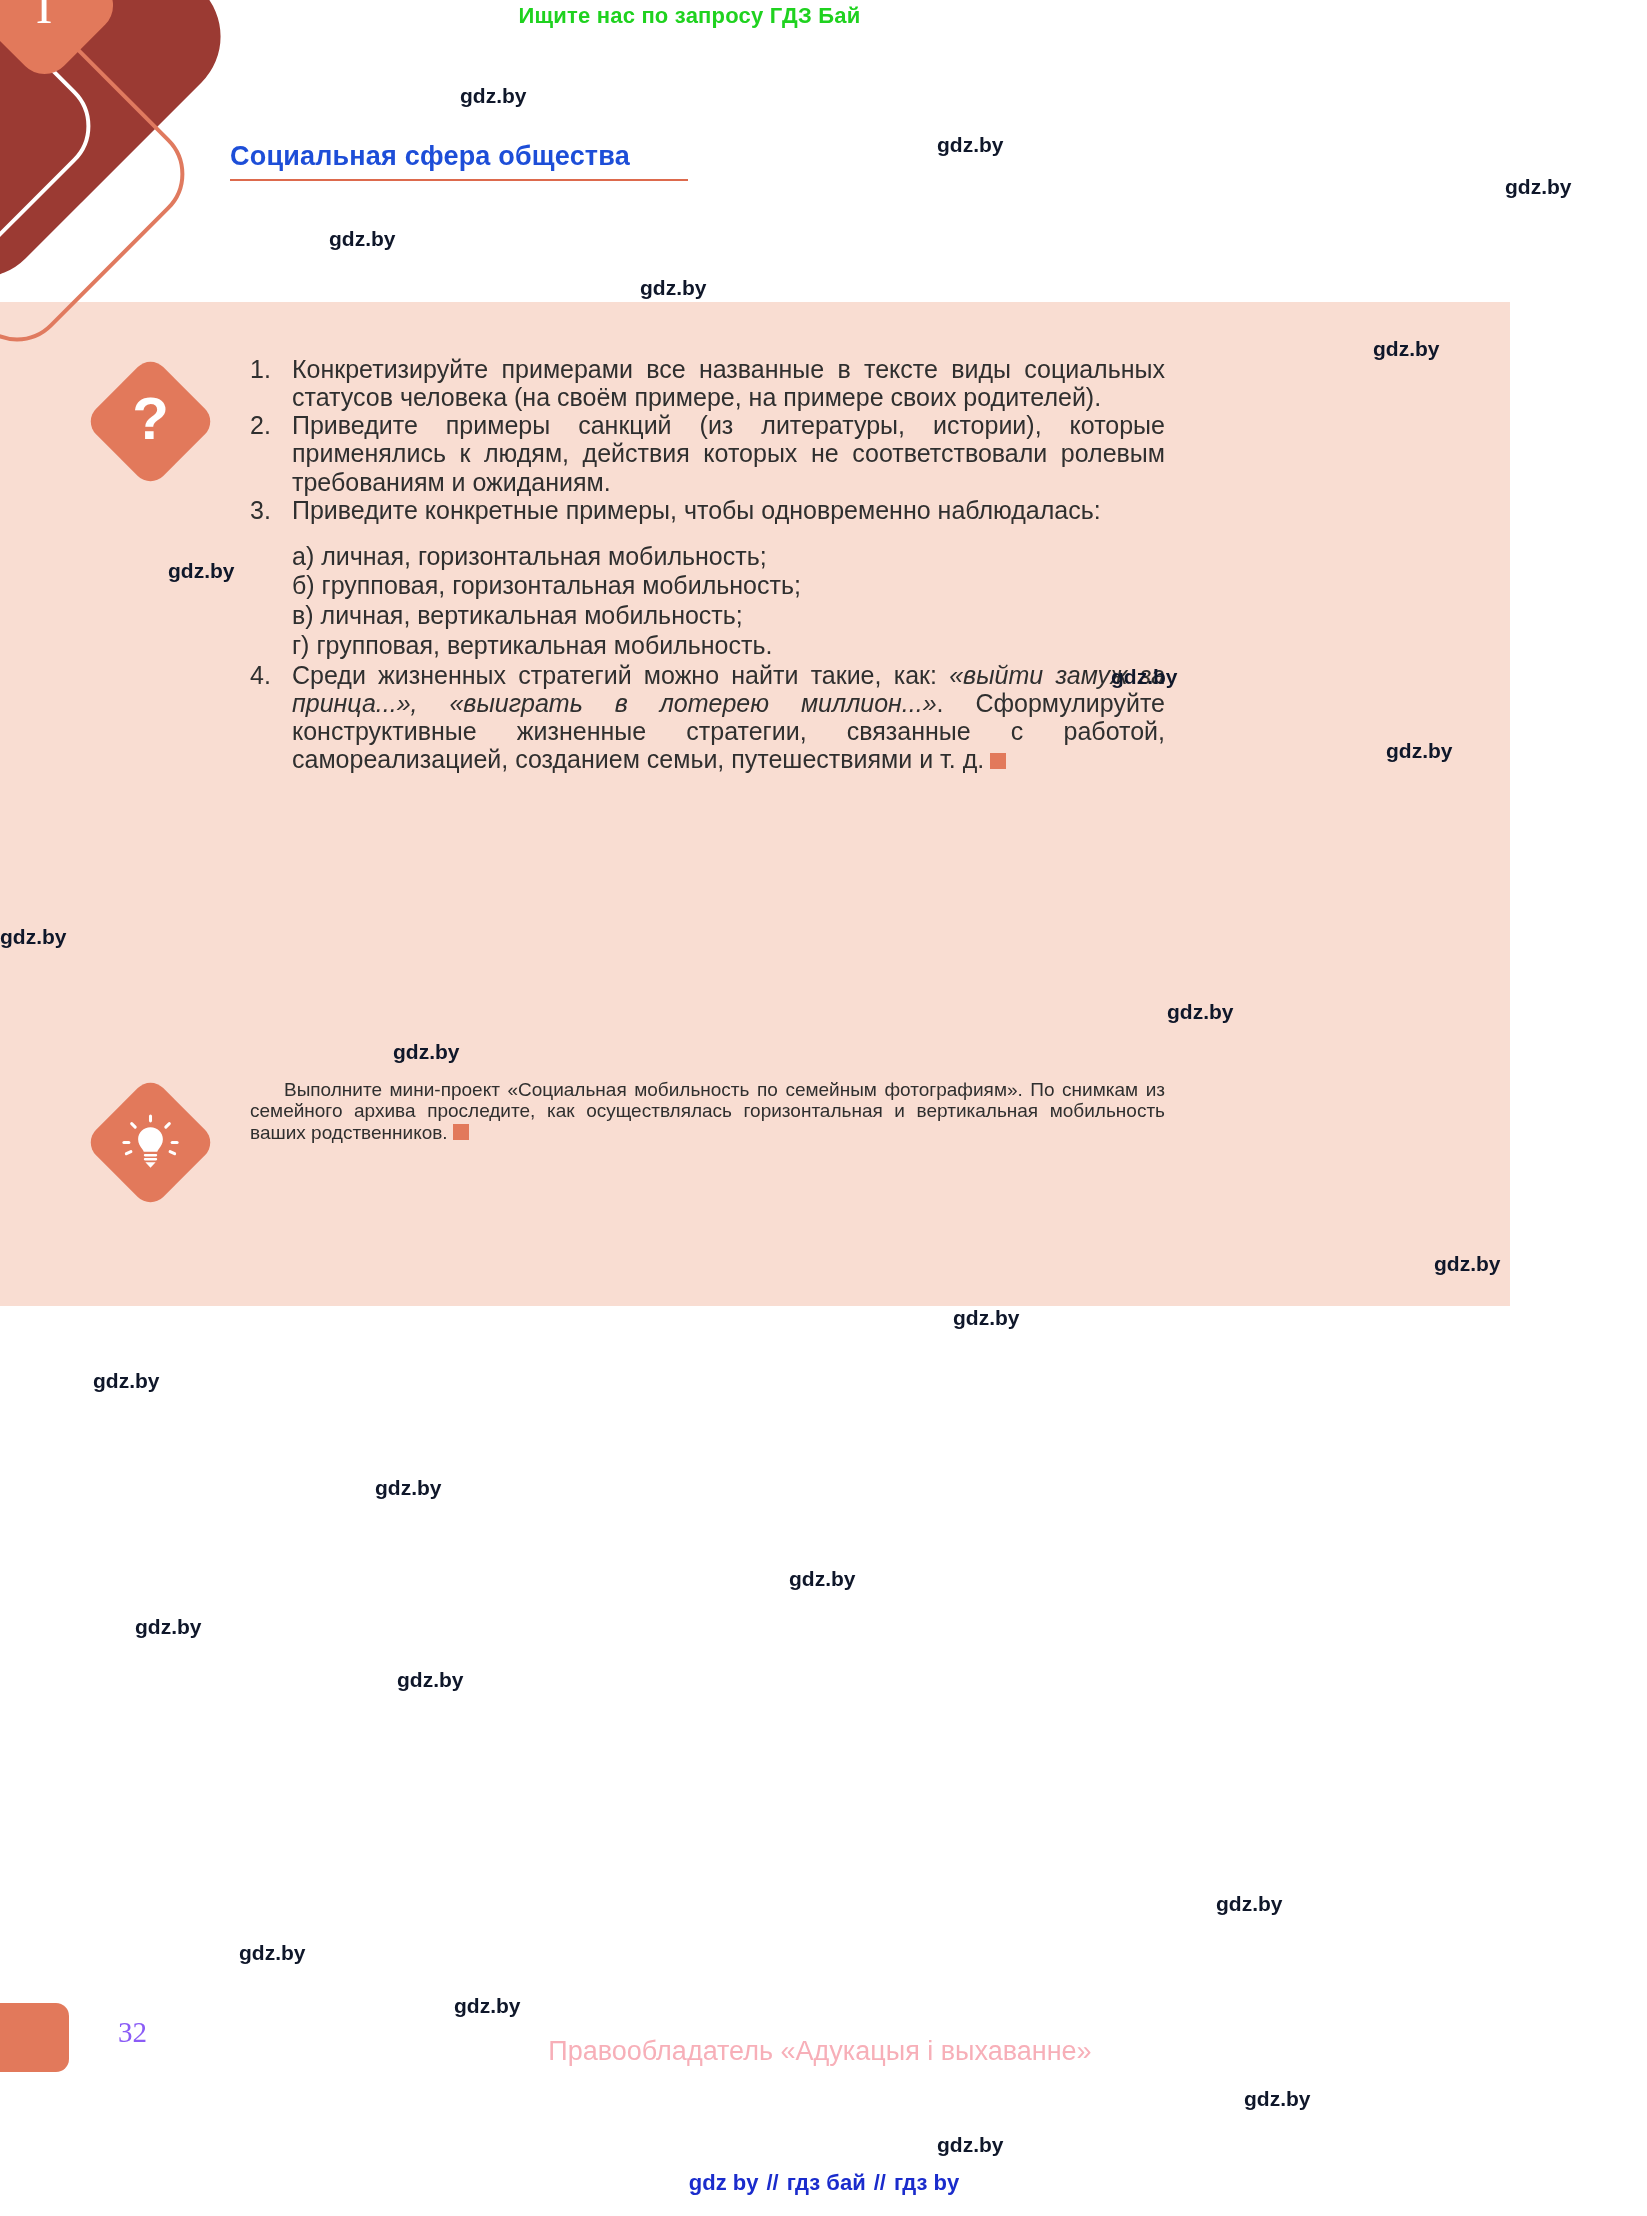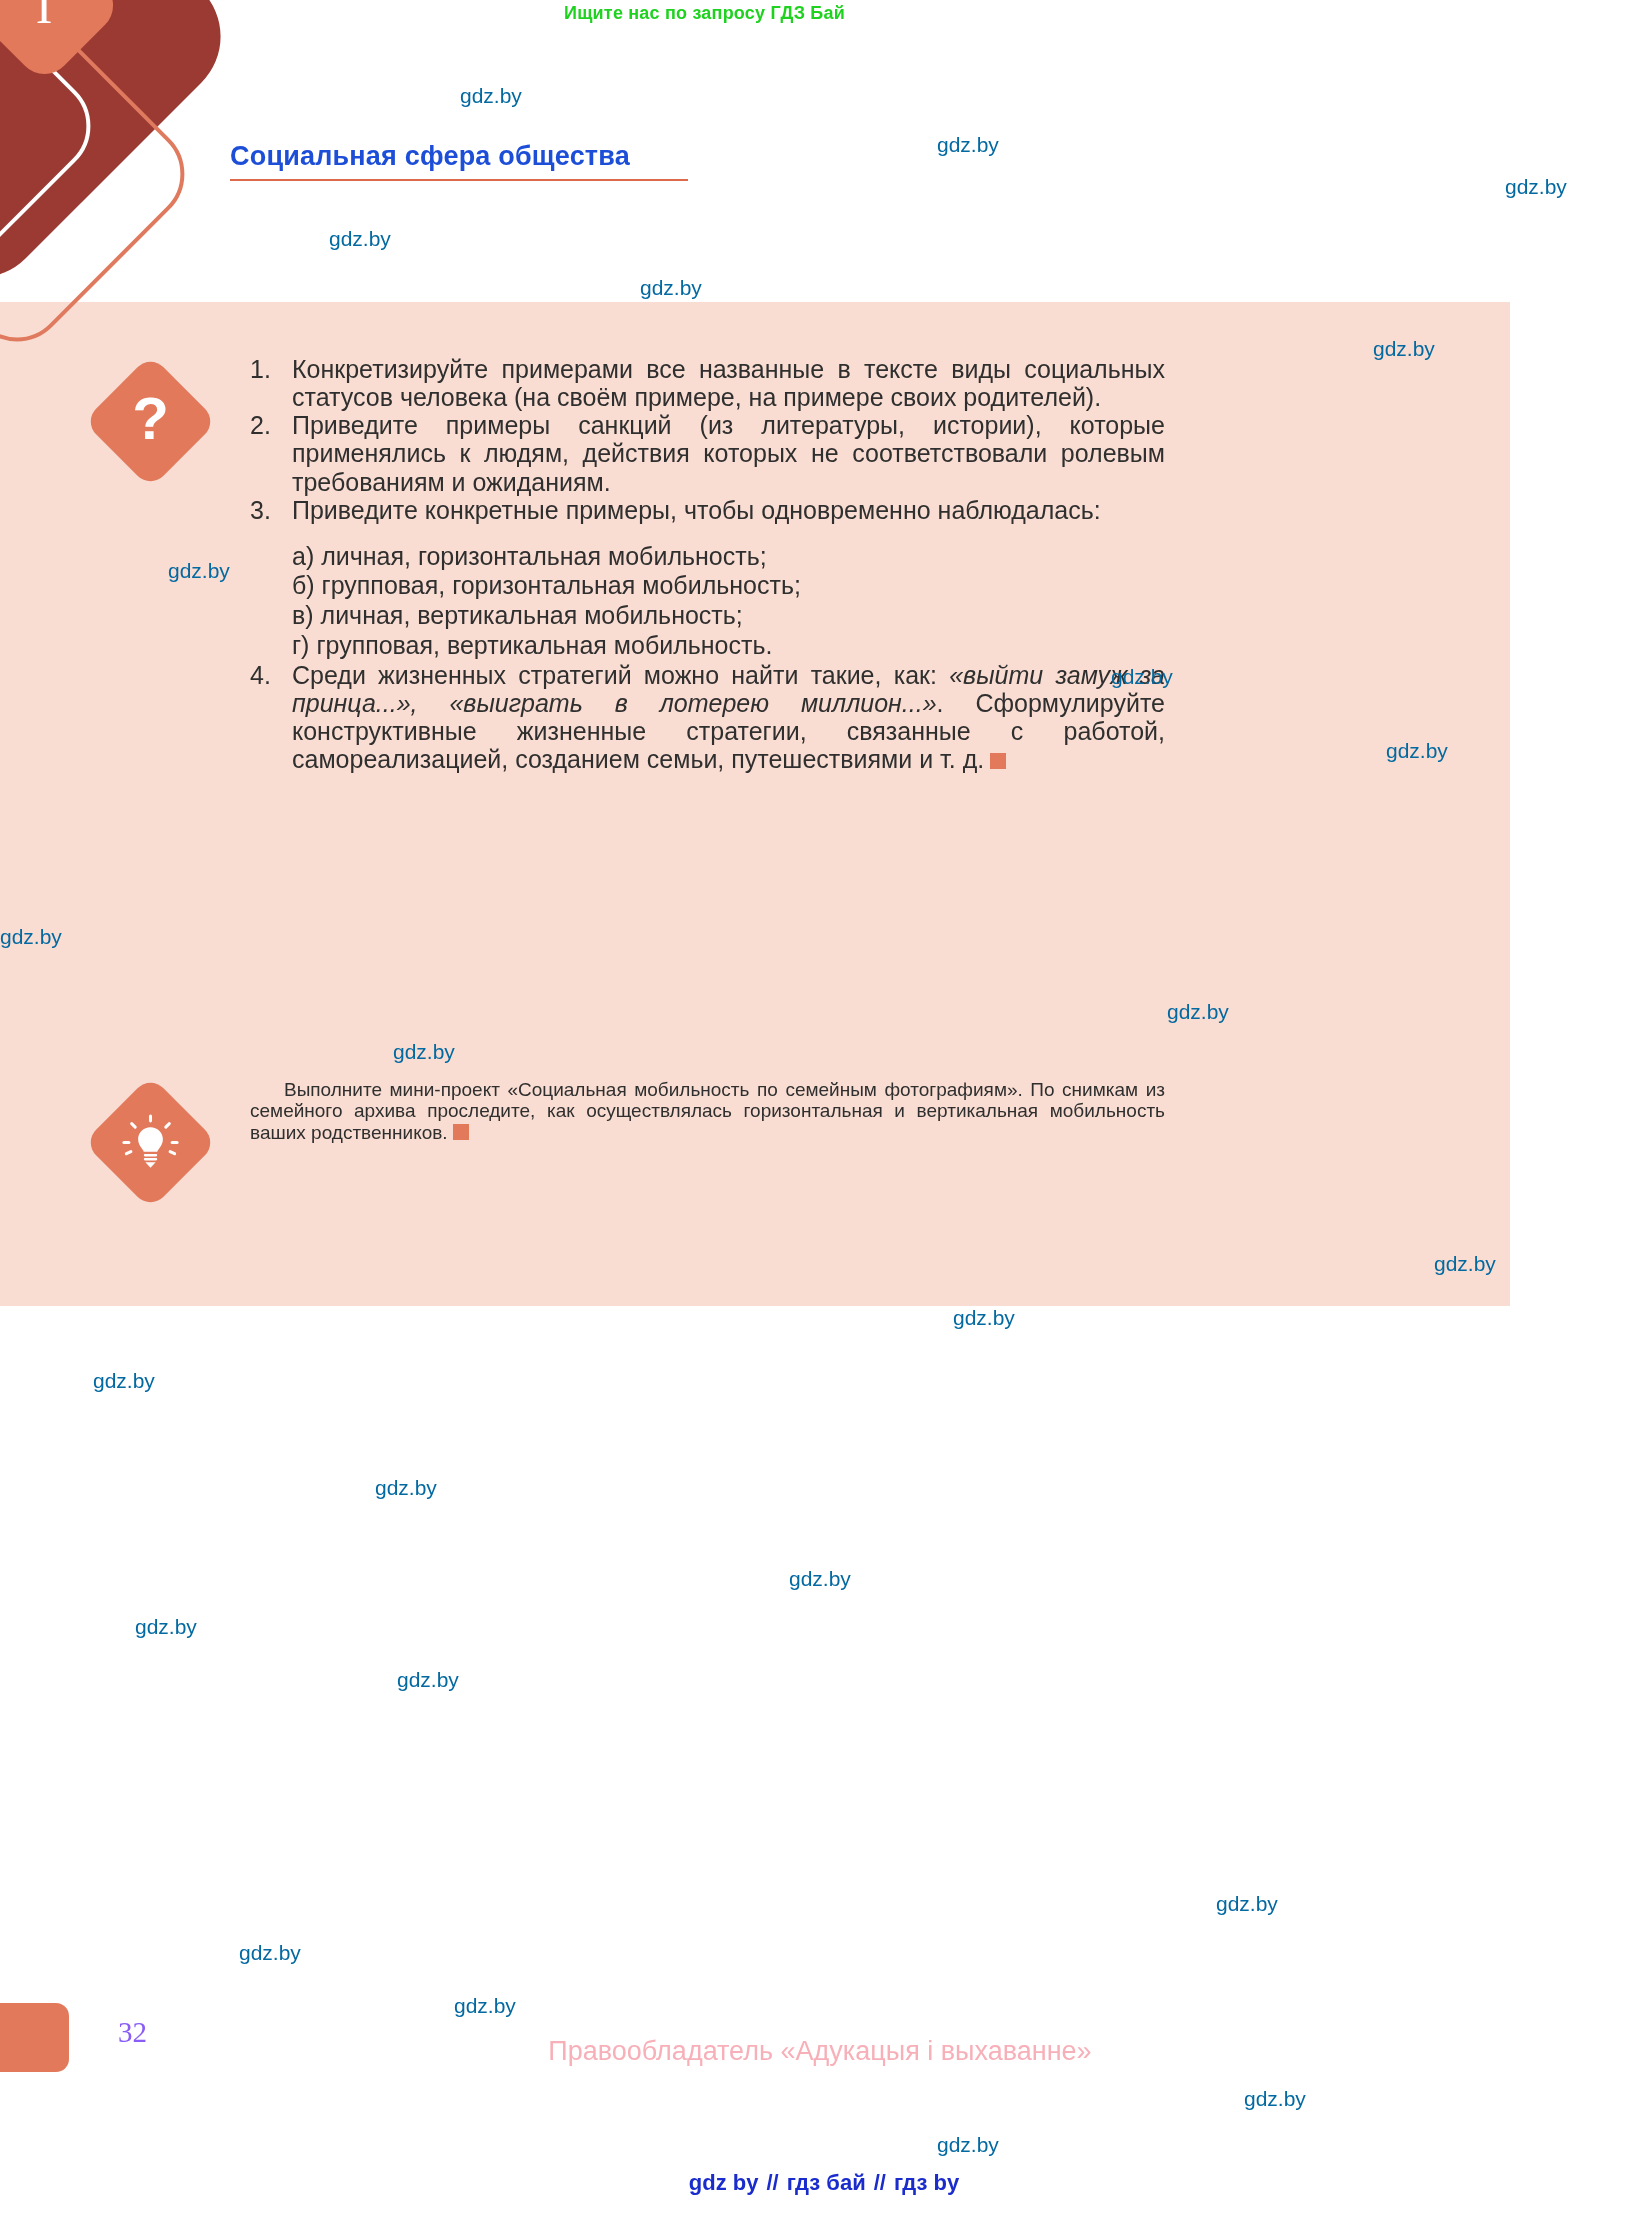--- a/index.html
+++ b/index.html
@@ -14,25 +14,25 @@
     position: relative;
     width: 1648px;
     height: 2216px;
     background: #ffffff;
   }
 
   
   .promo {
     position: absolute;
     top: 3.2px;
-    left: 15px;
+    left: 0;
     width: 1379px;
     text-align: center;
     color: #1fd21f;
-    font-size: 18px;
+    font-size: 22px;
     font-weight: bold;
     letter-spacing: 0.2px;
     z-index: 40;
   }
 
   
   .corner-wrap {
     position: absolute;
     left: -210px;
     top: -153px;
@@ -250,25 +250,26 @@
     color: #1a2ccc;
     font-size: 22px;
     font-weight: bold;
     z-index: 9;
   }
   .bottom-links .sep { margin: 0 8px; }
 
   
   .wm {
     position: absolute;
-    color: #0369a1;
+    color: #0f172a;
     font-size: 21px;
     z-index: 30;
     white-space: nowrap;
     pointer-events: none;
+    font-weight: bold;
   }
 </style>
 </head>
 <body>
 
 <div class="page">
 
   <div class="promo">Ищите нас по запросу ГДЗ Бай</div>
 
   <div class="corner-wrap">

